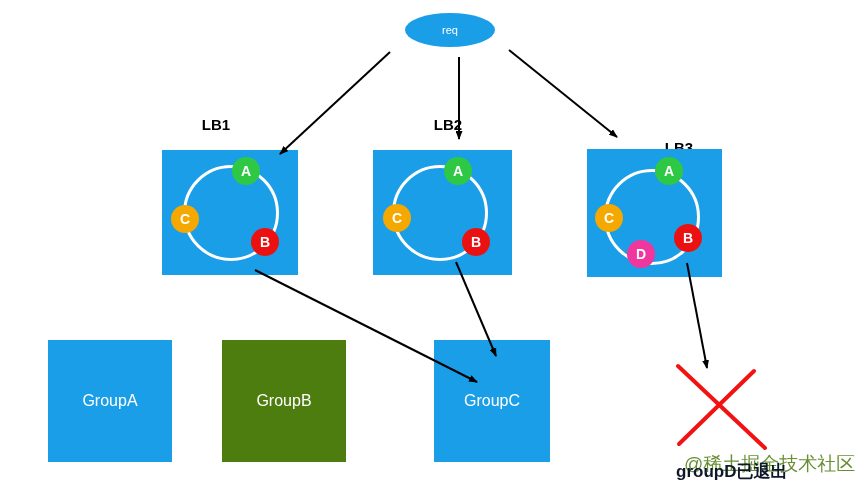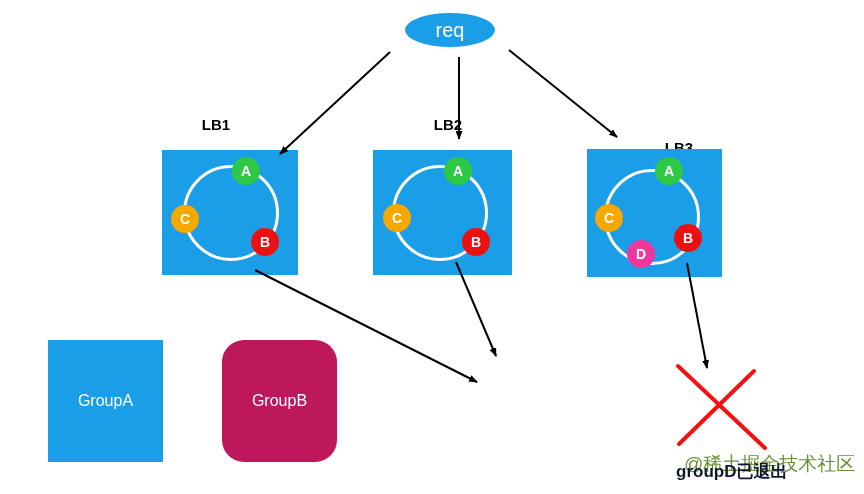--- a/index.html
+++ b/index.html
@@ -10,21 +10,21 @@
     background: #ffffff;
     font-family: "Liberation Sans", "DejaVu Sans", sans-serif;
     overflow: hidden;
   }
   .ellipse {
     position: absolute;
     left: 405px; top: 13px;
     width: 90px; height: 34px;
     border-radius: 50%;
     display: flex; align-items: center; justify-content: center;
-    color: #ffffff; font-size: 20px; font-weight: 500;
+    color: #ffffff; font-size: 11px; font-weight: 500;
   }
   .lb-box {
     position: absolute;
   }
   .ring {
     position: absolute;
     border: 3px solid #ffffff;
     border-radius: 50%;
     box-sizing: border-box;
   }
@@ -36,21 +36,21 @@
     color: #ffffff; font-size: 14px; font-weight: bold;
   }
   .lb-label {
     position: absolute;
     transform: translate(-50%, -50%);
     font-size: 15px; font-weight: bold; color: #000000;
     white-space: nowrap;
   }
   .group-box {
     position: absolute;
-    width: 115px; height: 122px;
+    width: 124px; height: 122px;
     display: flex; align-items: center; justify-content: center;
     color: #ffffff; font-size: 16px;
   }
   .layer {
     position: absolute;
     left: 0; top: 0;
     width: 864px; height: 494px;
     pointer-events: none;
   }
   .exit-note {
@@ -98,22 +98,25 @@
     <div class="ring" style="left:17px; top:20px; width:96px; height:96px;"></div>
     <div class="node" style="left: 68px; top: 8px; background: rgb(47, 200, 69);">A</div>
     <div class="node" style="left: 8px; top: 55px; background: rgb(245, 168, 0);">C</div>
     <div class="node" style="left: 40px; top: 91px; background: rgb(240, 55, 158);">D</div>
     <div class="node" style="left: 87px; top: 75px; background: rgb(236, 17, 17);">B</div>
   </div>
 
   <div class="group-box" style="left: 48px; top: 340px; background: rgb(27, 158, 232);">
     <span>GroupA</span>
   </div>
-  <div class="group-box" style="left: 222px; top: 340px; background: #be185d; border-radius: 22px;">
+  <div class="group-box" style="left: 222px; top: 340px; background: #4d7c0f;">
     <span>GroupB</span>
+  </div>
+  <div class="group-box" style="left: 434px; top: 340px; width: 116px; background: rgb(27, 158, 232);">
+    <span>GroupC</span>
   </div>
 
   <div class="watermark">@稀土掘金技术社区</div>
   <div class="exit-note">groupD已退出</div>
 
   <svg class="layer" width="864" height="494" viewBox="0 0 864 494" xmlns="http://www.w3.org/2000/svg">
     <defs>
       <marker id="ah" markerWidth="9" markerHeight="7" refX="8" refY="3.5" orient="auto" markerUnits="userSpaceOnUse">
         <path d="M0,0 L9,3.5 L0,7 Z" fill="#000000"></path>
       </marker>

